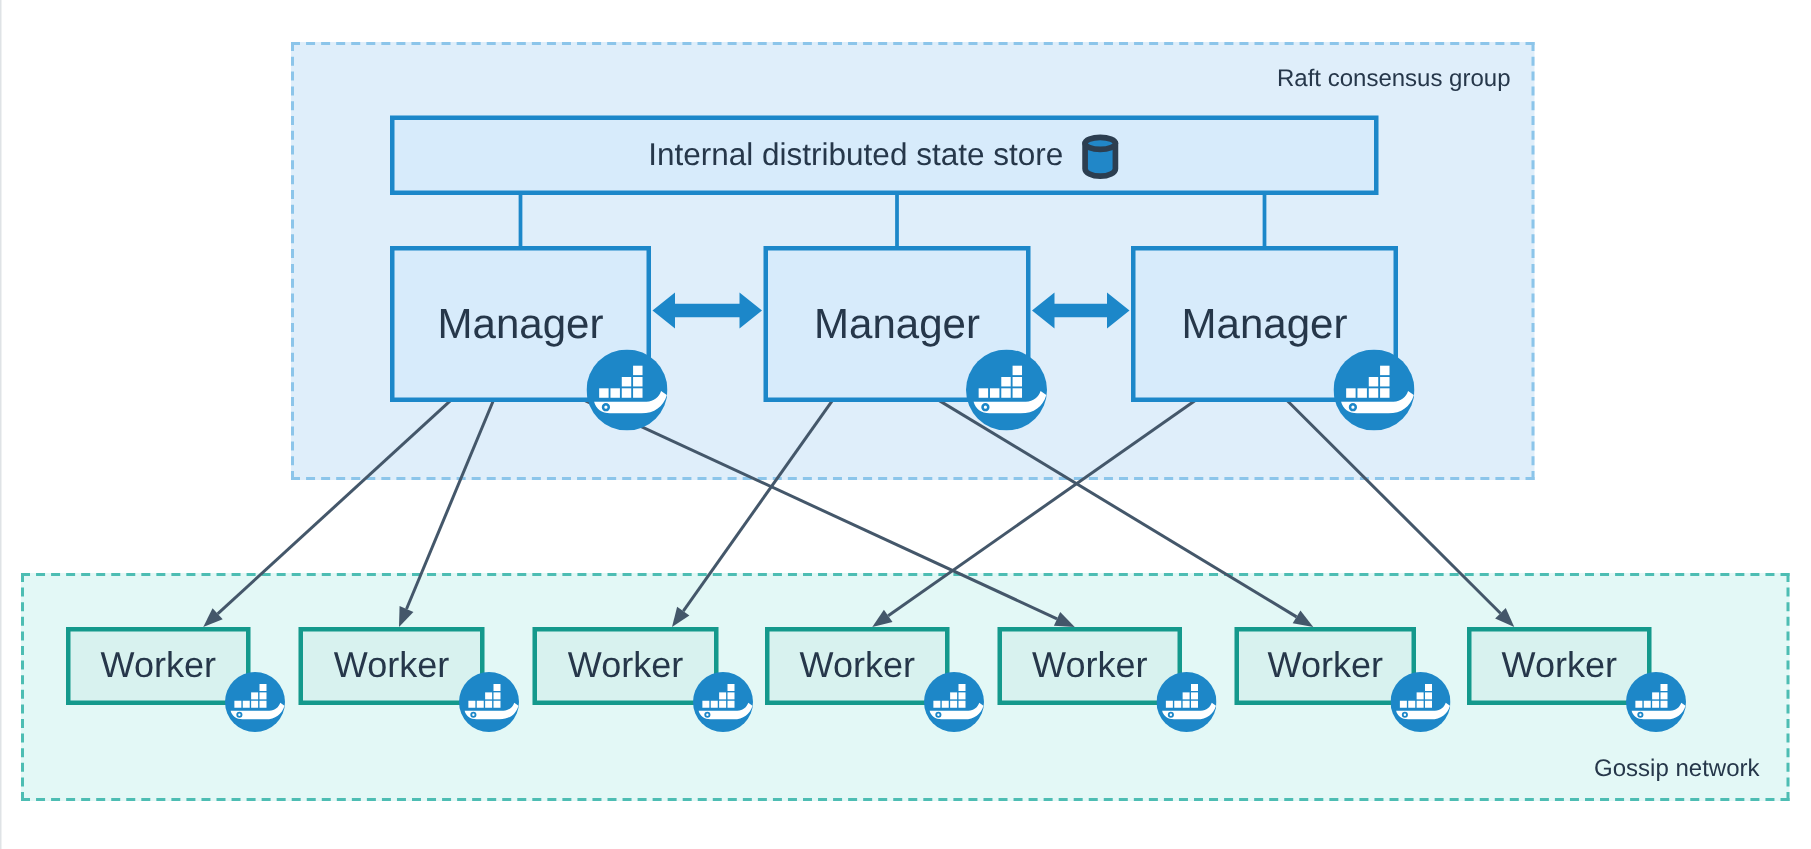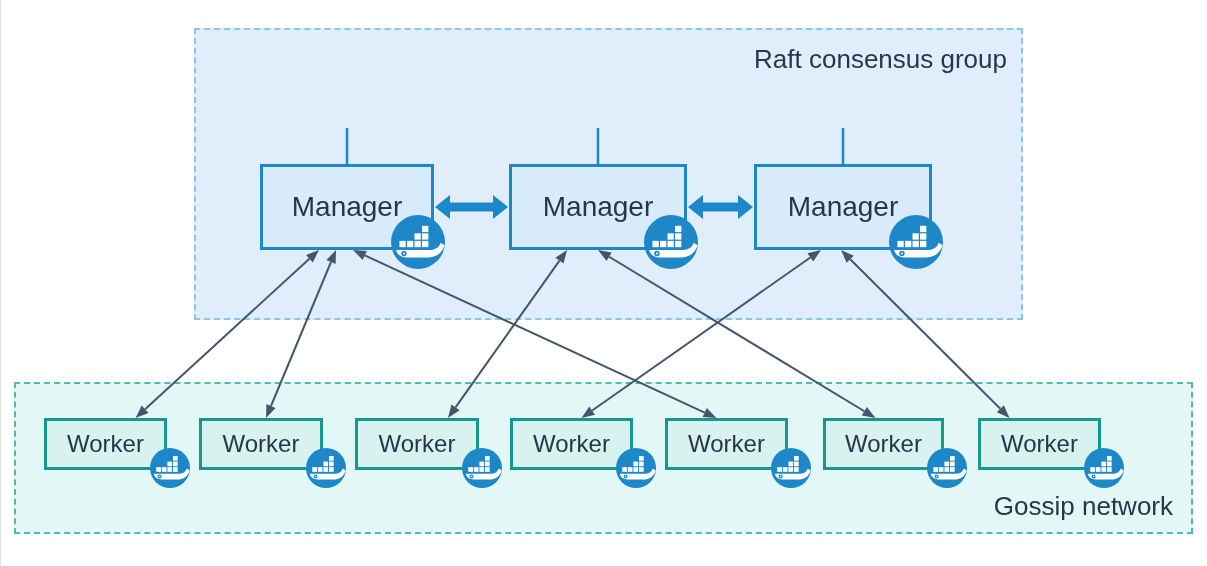--- a/index.html
+++ b/index.html
@@ -13,34 +13,34 @@
   #raft-region{
     left:193px;top:28px;width:829px;height:292px;
     background:var(--raft-fill,#dfeefa);
     border:2px dashed var(--raft-border,#8cc5ea);
   }
   #gossip-region{
     left:13px;top:382px;width:1179px;height:152px;
     background:var(--gossip-fill,#e3f8f6);
     border:2px dashed var(--gossip-border,#4dbdb3);
   }
-  .region-label{position:absolute;font-size:26px;color:var(--text,#26374a);white-space:nowrap;text-align:right;}
+  .region-label{position:absolute;font-size:16px;color:var(--text,#26374a);white-space:nowrap;text-align:right;}
   #raft-label{top:14px;right:14px;}
   #gossip-label{bottom:10px;right:18px;margin-top:28px;}
 
   
   .node{position:absolute;z-index:3;box-sizing:border-box;display:flex;align-items:center;justify-content:center;}
   #state-store{
     left:259px;top:77px;width:659px;height:53px;
     background:var(--node-blue-fill,#d7ebfb);
     border:3px solid var(--node-blue-border,#1c87c9);
     gap:11px;font-size:21px;
   }
   .manager{
-    top:164px;height:86px;
+    top:164px;height:104px;
     background:var(--node-blue-fill,#d7ebfb);
     border:3px solid var(--node-blue-border,#1c87c9);
     font-size:28px;
   }
   #manager-1{left:259px;width:174px;}
   #manager-2{left:508px;width:178px;}
   #manager-3{left:753px;width:178px;}
   .worker{
     top:418px;height:52px;
     background:var(--worker-fill,#d8f2ef);
@@ -103,20 +103,27 @@
     </svg>
 
   <div id="raft-region" class="region">
     <span id="raft-label" class="region-label">Raft consensus group</span>
   </div>
 
   <div id="gossip-region" class="region">
     <span id="gossip-label" class="region-label">Gossip network</span>
   </div>
 
+  <div id="state-store" class="node">
+    <span>Internal distributed state store</span>
+    <svg class="db-icon" viewBox="0 0 32 38">
+      <path class="db-shape" d="M4 9 V29 C4 32.3 9.4 35 16 35 C22.6 35 28 32.3 28 29 V9"></path>
+      <ellipse class="db-shape" cx="16" cy="9" rx="12" ry="4.8"></ellipse>
+    </svg>
+  </div>
 
   <div id="manager-1" class="node manager">
     <span>Manager</span>
     <span class="docker-badge"><svg viewBox="0 0 48 48" width="100%" height="100%">
   <circle cx="24" cy="24" r="24" fill="#1d87c8"></circle>
   <g fill="#ffffff">
     <rect x="27.6" y="9.6" width="5.6" height="5.6"></rect>
     <rect x="20.9" y="16.3" width="5.6" height="5.6"></rect>
     <rect x="27.6" y="16.3" width="5.6" height="5.6"></rect>
     <rect x="7.5" y="23" width="5.6" height="5.6"></rect>

